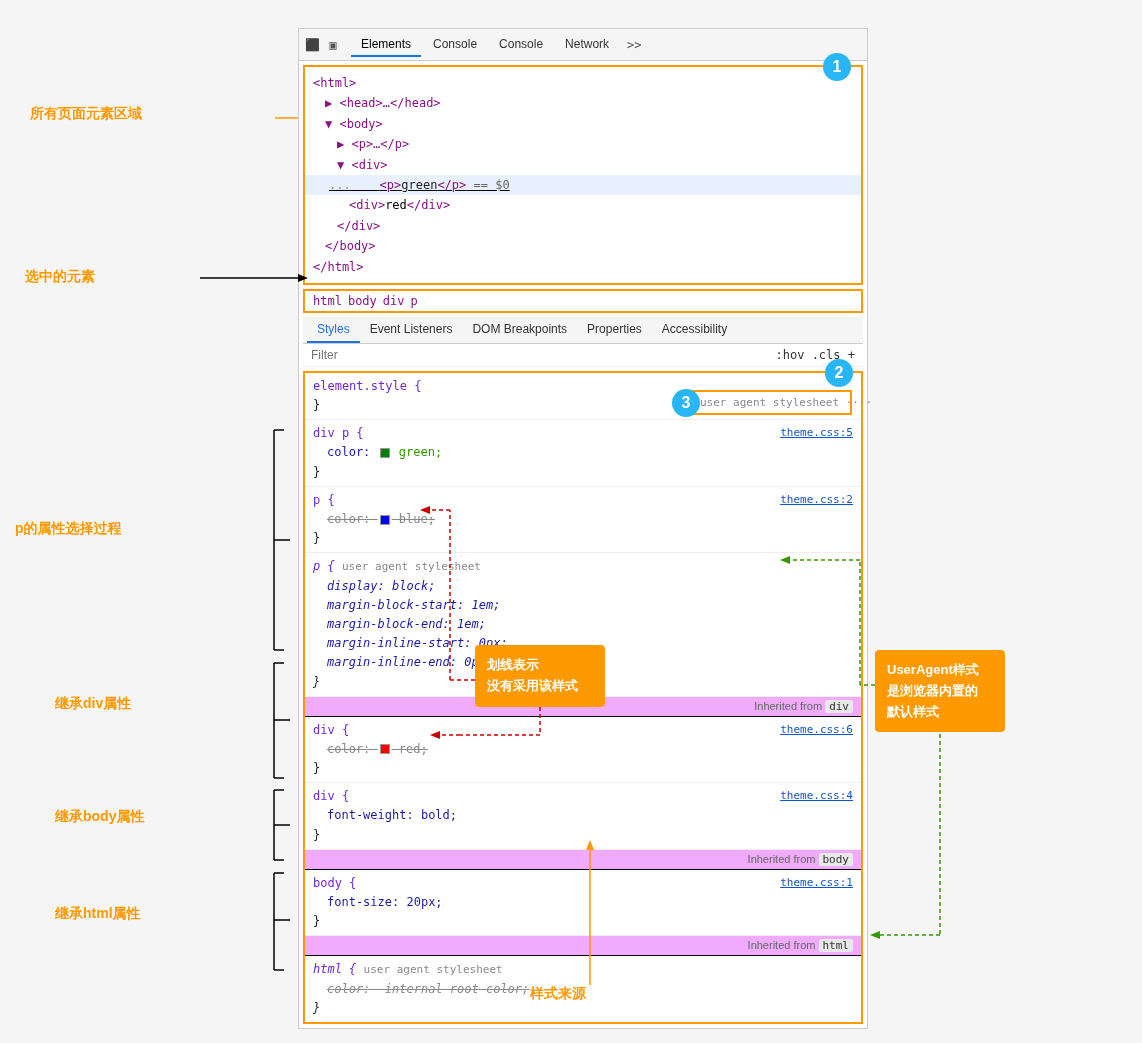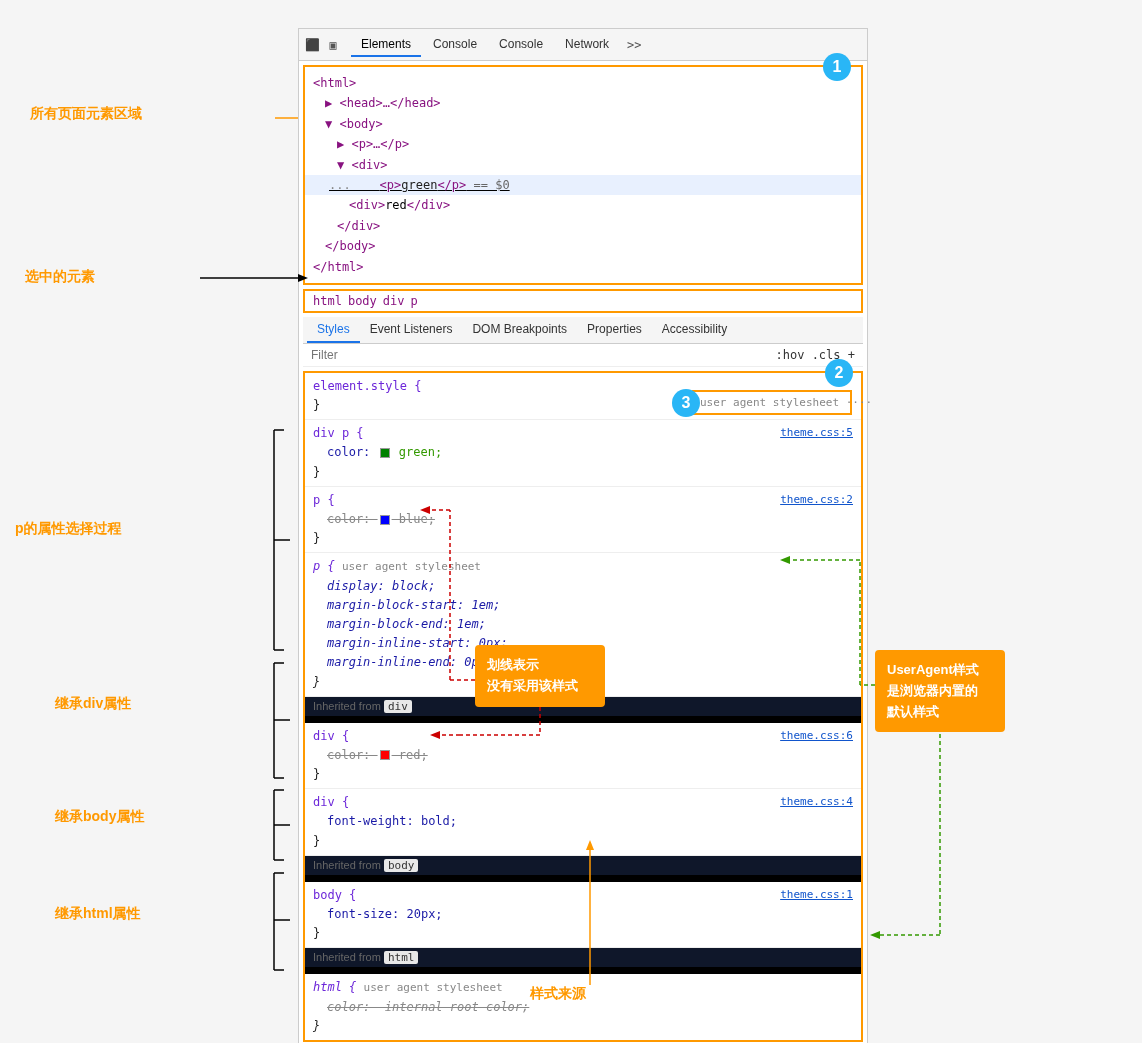--- a/index.html
+++ b/index.html
@@ -183,22 +183,23 @@
       color: #1155cc;
       text-decoration: underline;
       font-size: 11px;
     }
     .strikethrough { text-decoration: line-through; color: #888; }
     .inherited-from {
       padding: 3px 8px;
       font-family: Arial, sans-serif;
       font-size: 11px;
       color: #666;
-      background: #0f172a;
-      border-bottom: 7px solid #000000;
+      background: #f0abfc;
+      border-bottom: 1px solid #000000;
+      text-align: right;
     }
     .inherited-tag {
       display: inline-block;
       background: #e8e8e8;
       border-radius: 2px;
       padding: 0 4px;
       font-family: monospace;
       font-size: 11px;
       color: #333;
     }

